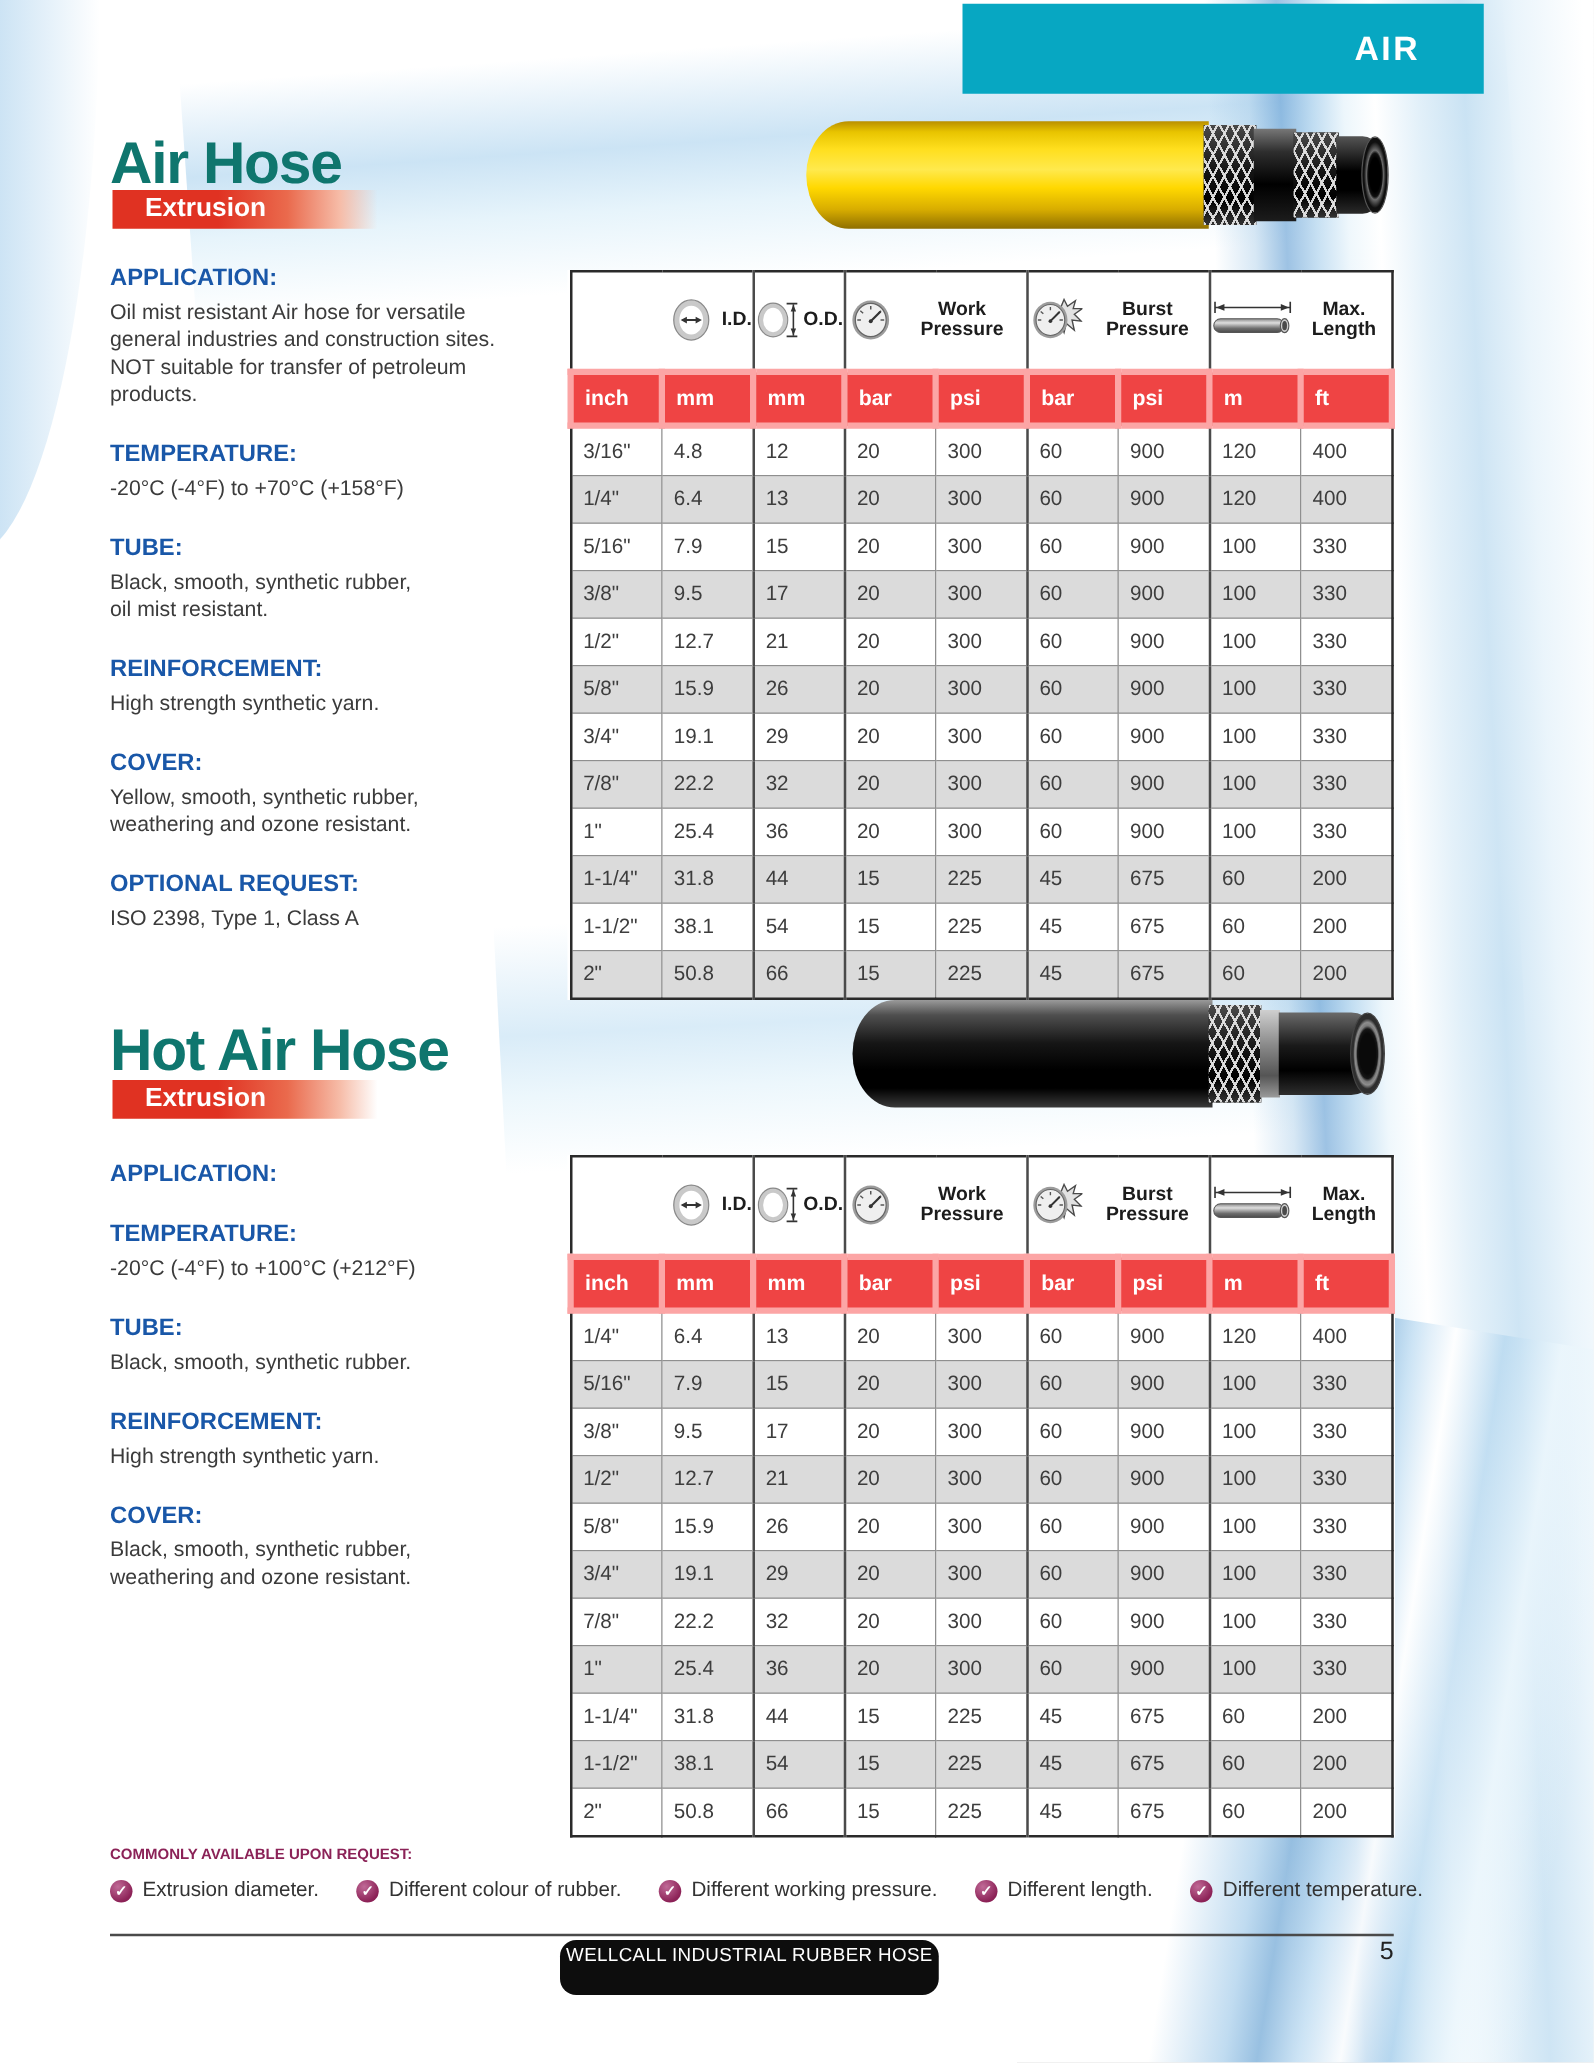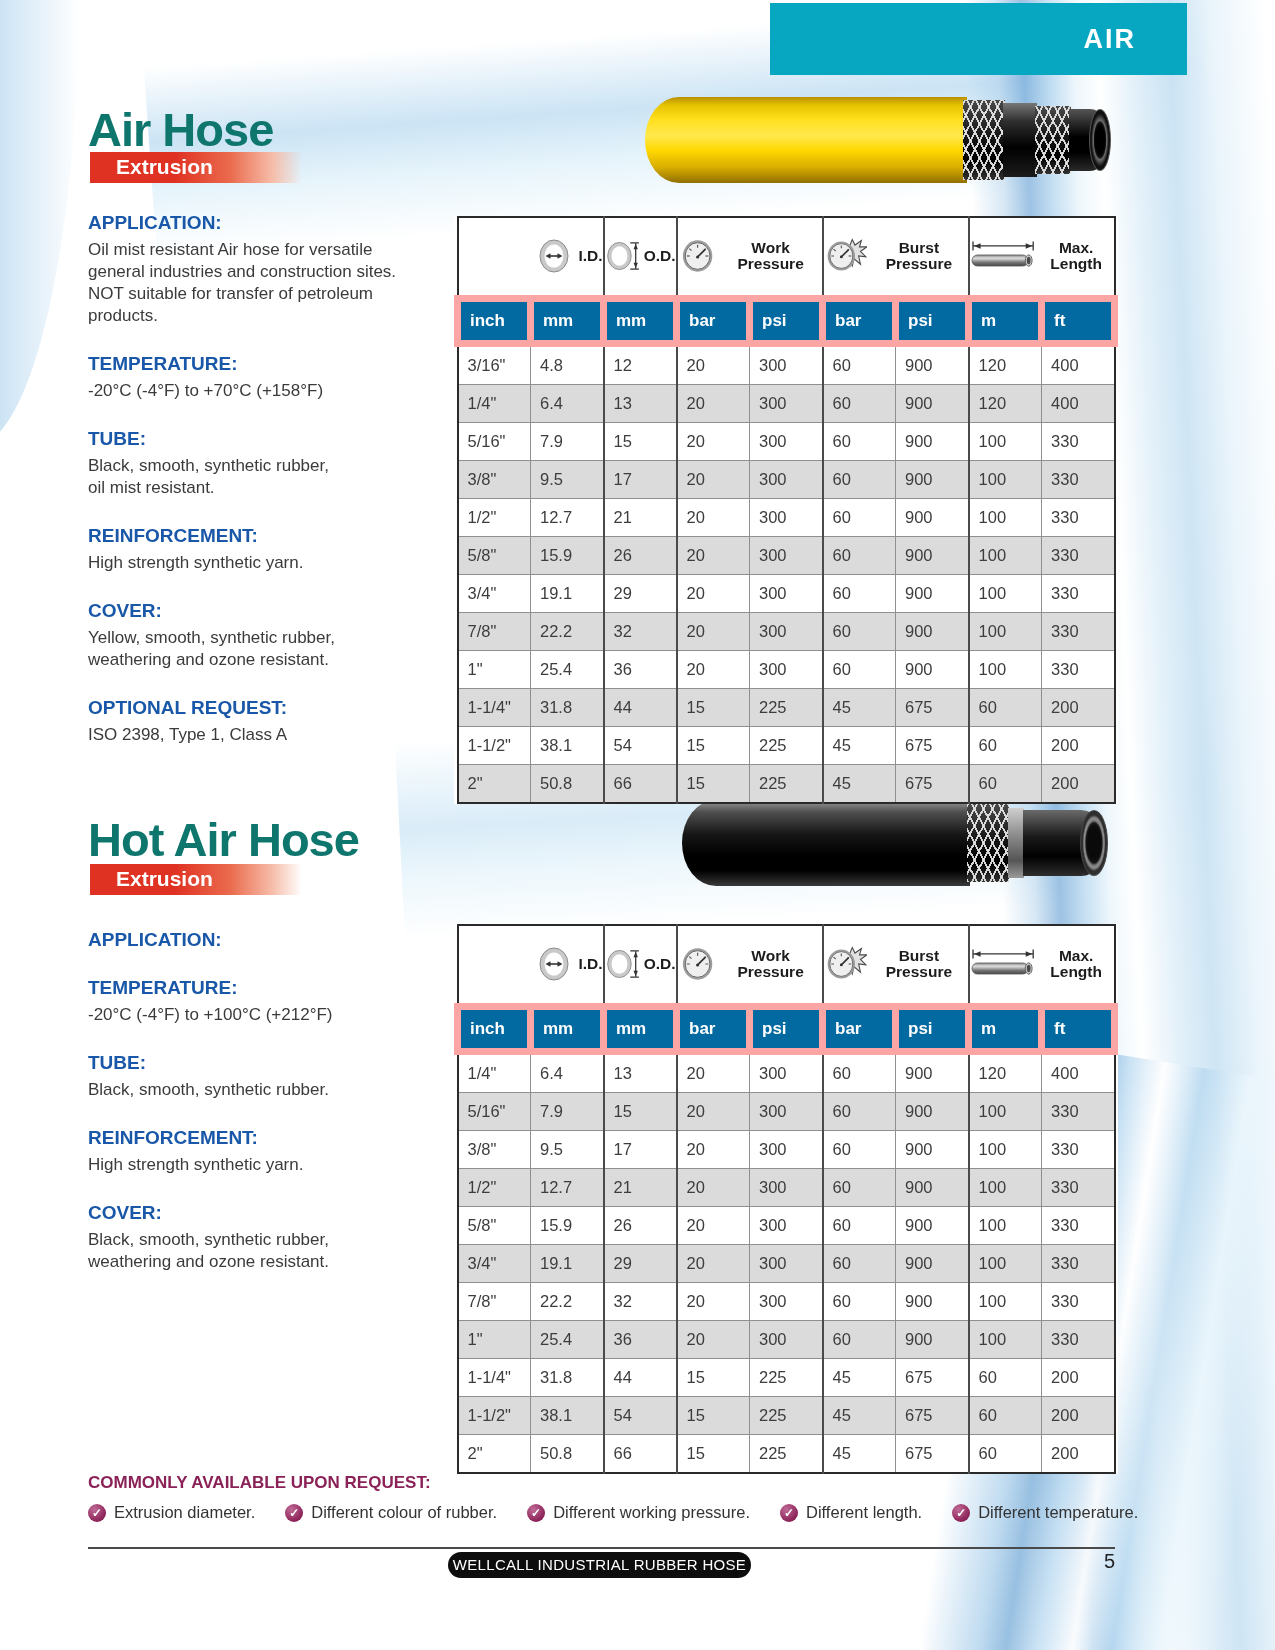--- a/index.html
+++ b/index.html
@@ -135,44 +135,44 @@
   .spec-table col{width:73px;}
   tr.icon-row th{
     height:72px;background:#fff;border-bottom:2px solid #2a2a2a;
     border-left:2px solid #2a2a2a;vertical-align:middle;padding:2px 0 3px 0;
   }
   tr.icon-row th:first-child{border-left:none;}
   .grp{display:flex;flex-direction:row;align-items:center;justify-content:flex-end;gap:3px;height:100%;}
   .grp-label{font-size:15.5px;font-weight:bold;color:#1c1c1c;line-height:16px;}
   .hicon{display:block;}
   tr.unit-row th{
-    height:36px;background:#0369a1;color:#fff;font-size:17px;font-weight:bold;
-    text-align:left;padding-left:9px;border:7px solid #fca5a5;
+    height:36px;background:#ef4444;color:#fff;font-size:17px;font-weight:bold;
+    text-align:left;padding-left:9px;border:5px solid #fca5a5;
   }
   .spec-table td{
     height:35px;font-size:16.5px;color:#3d3d3d;text-align:left;
     padding-left:9px;border:1px solid #8f8f8f;background:#fff;
   }
   .spec-table tr.alt td{background:#DBDBDB;}
   .spec-table td.gb, .spec-table th.gb{border-left:2px solid #4a4a4a;}
   
   .request{position:absolute;left:88px;top:1472px;width:1030px;z-index:2;}
-  .req-h{color:#8B2257;font-size:17px;font-weight:bold;line-height:22px;}
+  .req-h{color:#8B2257;font-size:12px;font-weight:bold;line-height:22px;}
   .req-items{display:flex;flex-wrap:nowrap;gap:30px;margin-top:9px;align-items:center;}
   .req-item{display:flex;align-items:center;gap:8px;white-space:nowrap;}
   .check-icon{
     width:18px;height:18px;border-radius:50%;flex:0 0 18px;
     background:radial-gradient(circle at 35% 30%,#C06A97,#8C2257 70%);
     color:#fff;font-size:12px;font-weight:bold;line-height:18px;text-align:center;
   }
   .req-text{font-size:16.5px;color:#333;}
   
   .footer-line{position:absolute;left:88px;top:1547px;width:1027px;height:2px;background:#4a4a4a;z-index:2;}
   .footer-badge{
-    position:absolute;left:448px;top:1552px;width:303px;height:26px;z-index:2;
+    position:absolute;left:448px;top:1552px;width:303px;height:44px;z-index:2;
     background:#0d0d0d;border-radius:13px;color:#fff;font-size:15px;
     text-align:center;line-height:26px;letter-spacing:.3px;
   }
   .page-num{position:absolute;left:1085px;top:1550px;width:30px;text-align:right;font-size:20px;color:#222;z-index:2;}
 </style>
 </head>
 <body>
 
 <svg width="0" height="0" style="position:absolute" aria-hidden="true">
   <defs>

